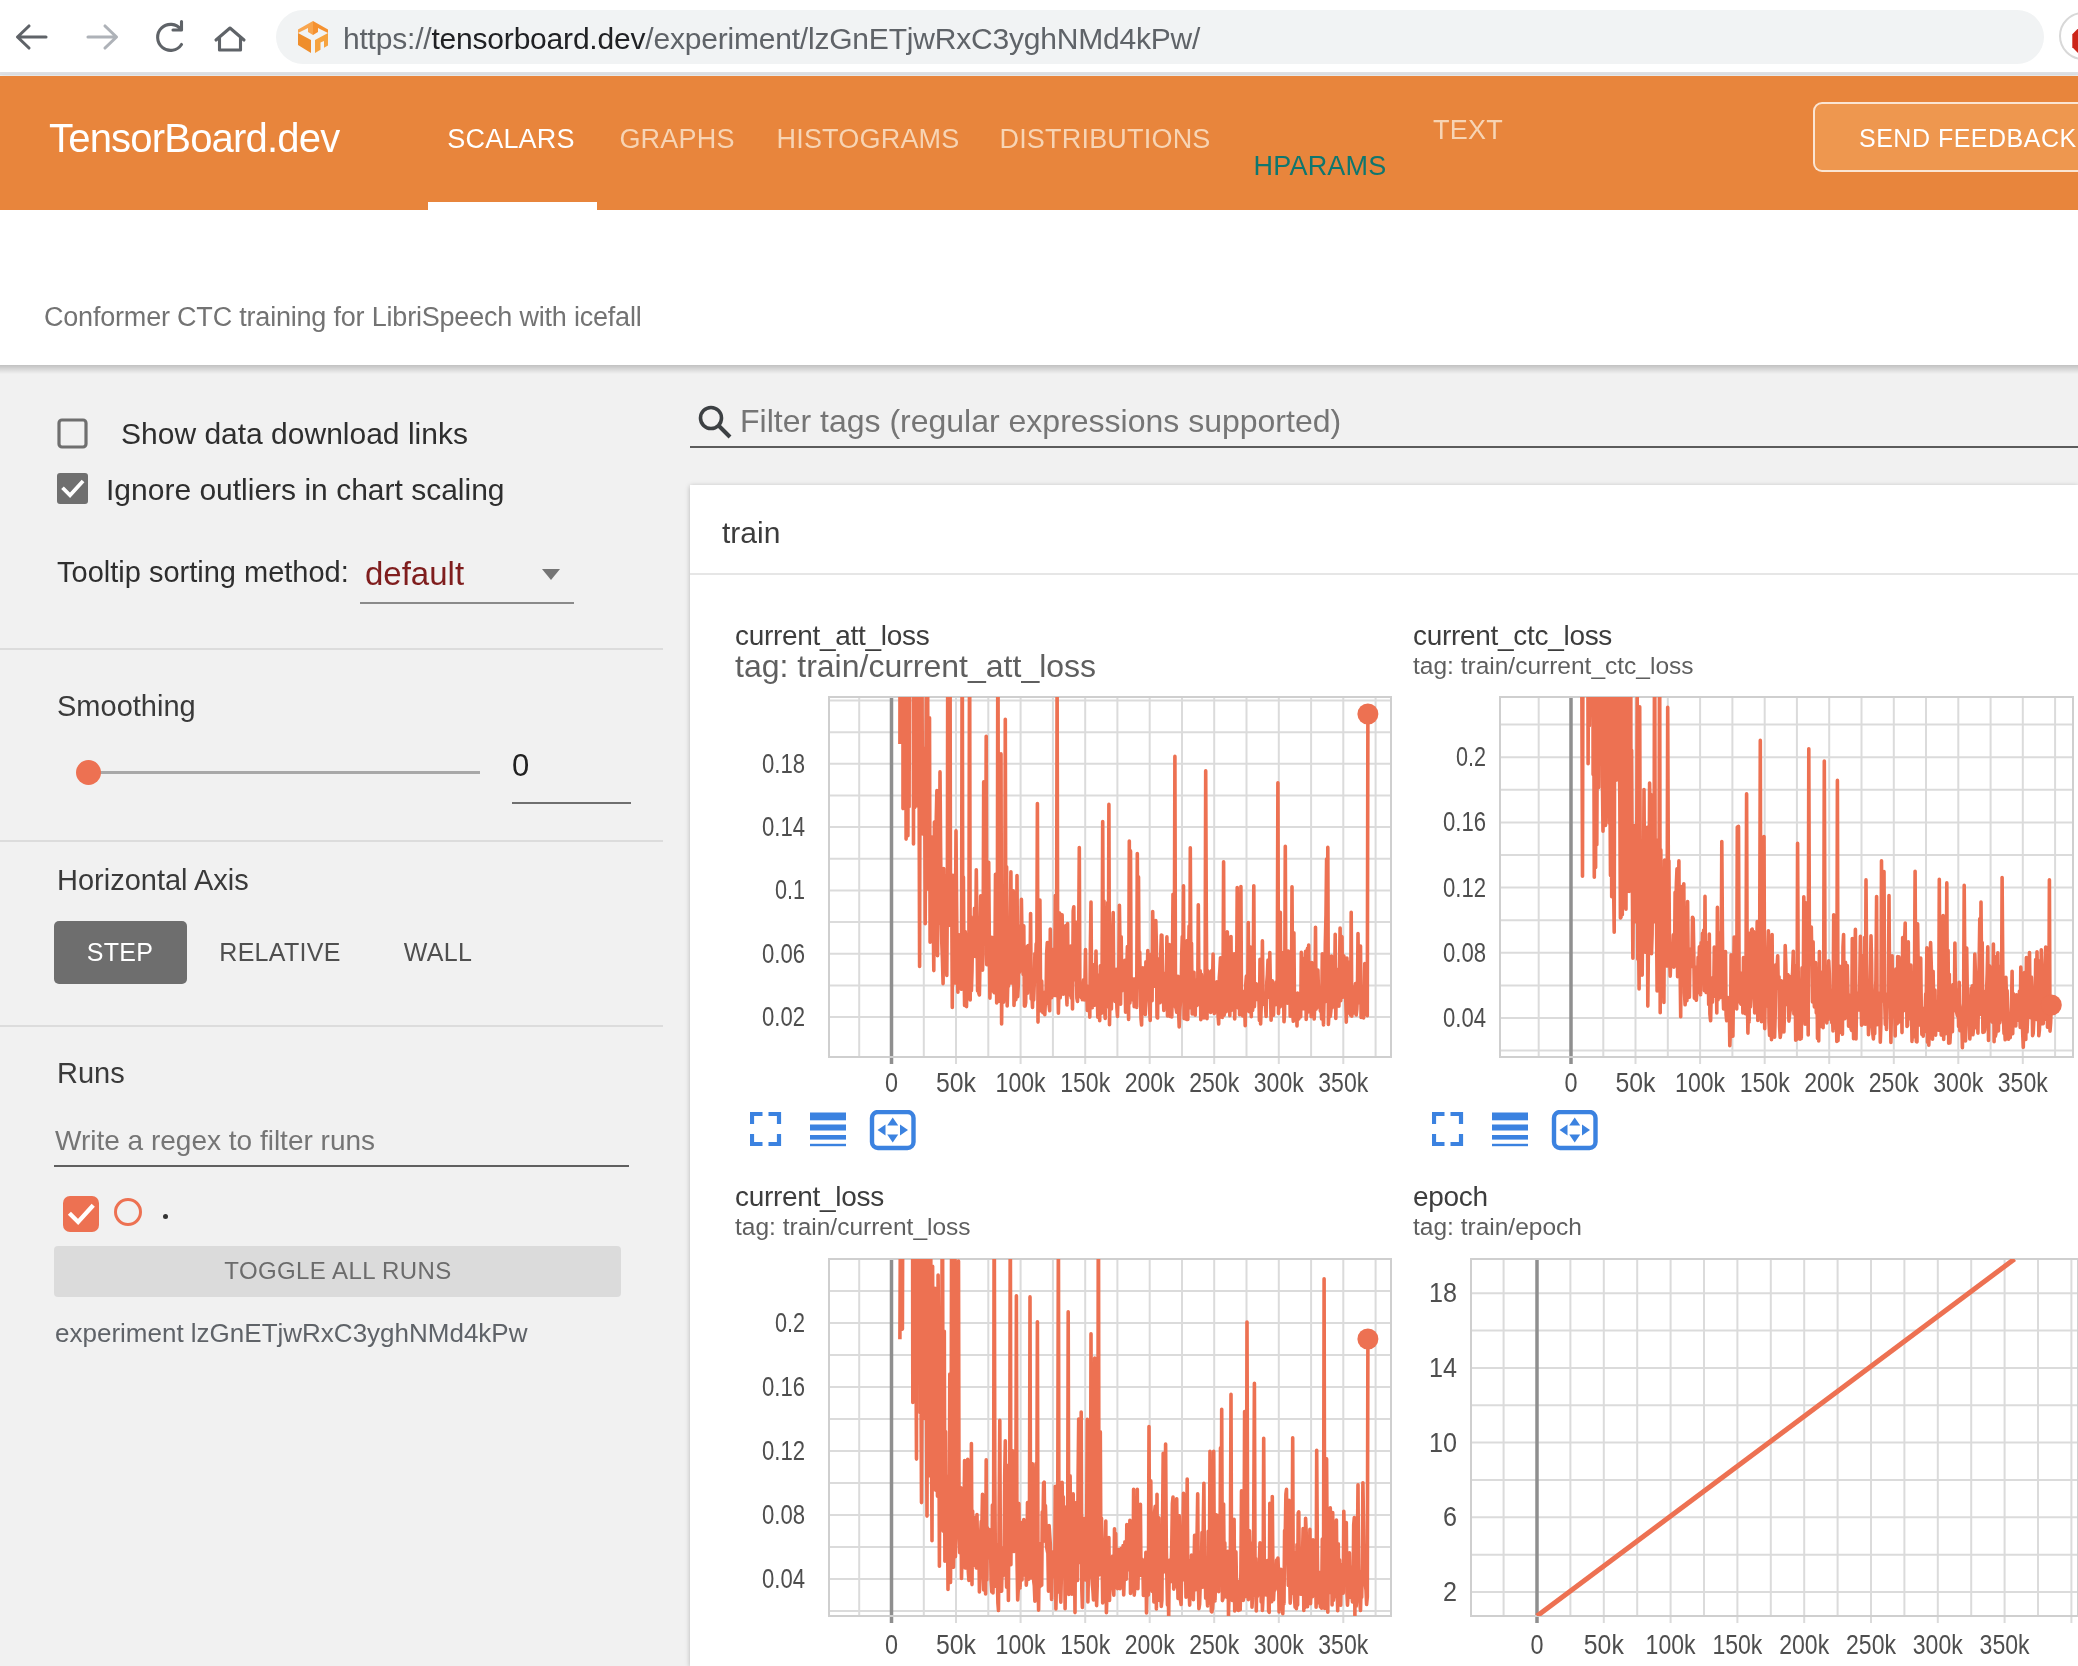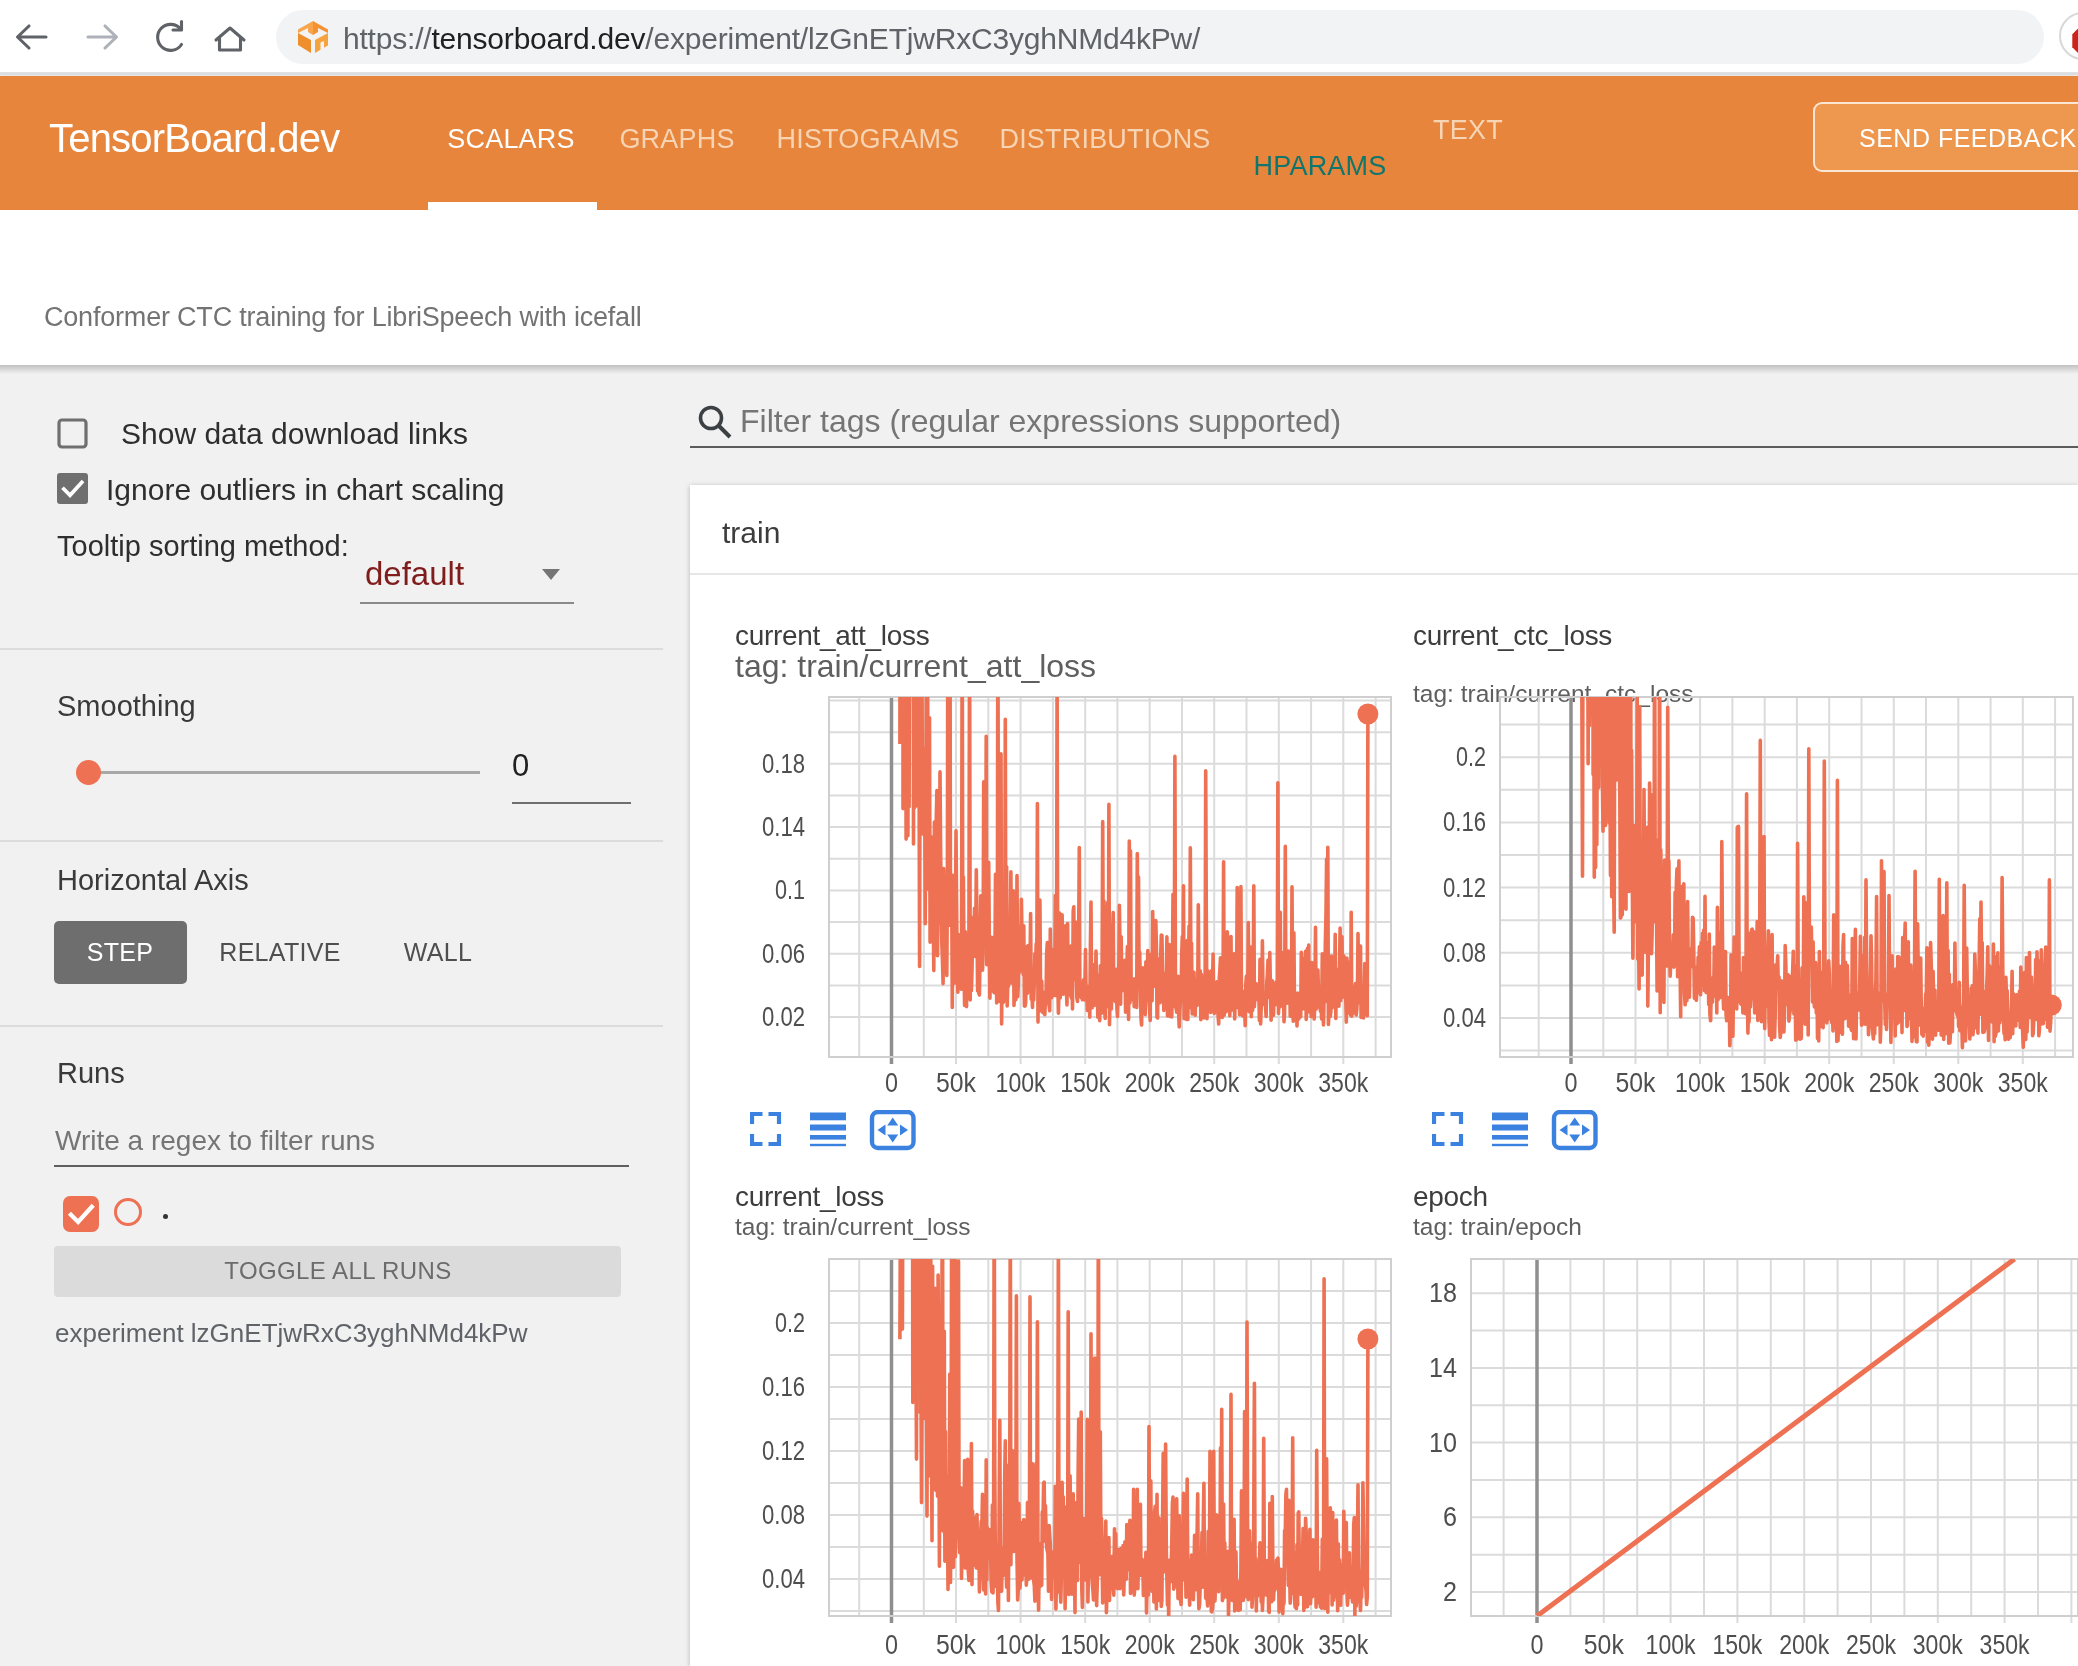--- a/index.html
+++ b/index.html
@@ -44,21 +44,21 @@
 <div style="position:absolute;left:0;top:365px;width:2078px;height:9px;background:linear-gradient(rgba(0,0,0,0.20),rgba(0,0,0,0));"></div>
 <svg style="position:absolute;left:57px;top:418px" width="31" height="31" viewBox="0 0 31 31">
     <rect x="2" y="2" width="27" height="27" rx="3" fill="none" stroke="#6F6F6F" stroke-width="3.2"></rect>
   </svg>
 <div style="position:absolute;left:106px;top:414.5px;height:37px;line-height:37px;font-size:30px;color:#2E2E2E;font-weight:400;white-space:nowrap;margin-left:15px;">Show data download links</div>
 <svg style="position:absolute;left:57px;top:473px" width="31" height="31" viewBox="0 0 31 31">
     <rect x="0" y="0" width="31" height="31" rx="3" fill="#6F6F6F"></rect>
     <path d="M6.82 16.12 L13.02 22.32 L24.8 9.299999999999999" fill="none" stroke="#fff" stroke-width="3.7199999999999998" stroke-linecap="square"></path>
   </svg>
 <div style="position:absolute;left:106px;top:470.5px;height:37px;line-height:37px;font-size:30px;color:#2E2E2E;font-weight:400;white-space:nowrap;">Ignore outliers in chart scaling</div>
-<div style="position:absolute;left:57px;top:528px;height:36px;line-height:36px;font-size:29px;color:#2E2E2E;font-weight:400;white-space:nowrap;">Tooltip sorting method:</div>
+<div style="position:absolute;left:57px;top:554px;height:36px;line-height:36px;font-size:29px;color:#2E2E2E;font-weight:400;white-space:nowrap;">Tooltip sorting method:</div>
 <div style="position:absolute;left:365px;top:552.5px;height:41px;line-height:41px;font-size:33px;color:#7f1d1d;font-weight:400;white-space:nowrap;">default</div>
 <div style="position:absolute;left:542px;top:569px;width:0;height:0;border-left:9px solid transparent;border-right:9px solid transparent;border-top:11px solid #757575;"></div>
 <div style="position:absolute;left:360px;top:602px;width:214px;height:2px;background:#8A8A8A;"></div>
 <div style="position:absolute;left:0;top:648px;width:663px;height:2px;background:#DCDCDC;"></div>
 <div style="position:absolute;left:57px;top:688.0px;height:36px;line-height:36px;font-size:29px;color:#3A3A3A;font-weight:400;white-space:nowrap;">Smoothing</div>
 <div style="position:absolute;left:80px;top:771px;width:400px;height:3px;background:#A8A8A8;"></div>
 <div style="position:absolute;left:76px;top:760px;width:25px;height:25px;border-radius:50%;background:#ED7152;"></div>
 <div style="position:absolute;left:512px;top:747.0px;height:38px;line-height:38px;font-size:31px;color:#212121;font-weight:400;white-space:nowrap;">0</div>
 <div style="position:absolute;left:512px;top:802px;width:119px;height:2px;background:#6F6F6F;"></div>
 <div style="position:absolute;left:0;top:840px;width:663px;height:2px;background:#DCDCDC;"></div>
@@ -85,21 +85,21 @@
 <line x1="22" y1="22" x2="33" y2="33" stroke="#3c4043" stroke-width="4"></line>
 </svg>
 <div style="position:absolute;left:740px;top:401.0px;height:40px;line-height:40px;font-size:32px;color:#757575;font-weight:400;white-space:nowrap;">Filter tags (regular expressions supported)</div>
 <div style="position:absolute;left:690px;top:446px;width:1388px;height:2px;background:#5C5C5C;"></div>
 <div style="position:absolute;left:690px;top:485px;width:1388px;height:1181px;background:#fff;box-shadow:0 1px 5px rgba(0,0,0,0.25);"></div>
 <div style="position:absolute;left:722px;top:513.5px;height:37px;line-height:37px;font-size:30px;color:#3C3C3C;font-weight:400;white-space:nowrap;">train</div>
 <div style="position:absolute;left:690px;top:573px;width:1388px;height:2px;background:#E6E6E6;"></div>
 <div style="position:absolute;left:735px;top:617.5px;height:35px;line-height:35px;font-size:28px;color:#3D3D3D;font-weight:400;white-space:nowrap;letter-spacing:-0.3px;">current_att_loss</div>
 <div style="position:absolute;left:735px;top:651.0px;height:30px;line-height:30px;font-size:32px;color:#5F5F5F;font-weight:400;white-space:nowrap;">tag: train/current_att_loss</div>
 <div style="position:absolute;left:1413px;top:617.5px;height:35px;line-height:35px;font-size:28px;color:#3D3D3D;font-weight:400;white-space:nowrap;letter-spacing:-0.3px;">current_ctc_loss</div>
-<div style="position:absolute;left:1413px;top:651.0px;height:30px;line-height:30px;font-size:24.5px;color:#5F5F5F;font-weight:400;white-space:nowrap;margin-top:28px;">tag: train/current_ctc_loss</div>
+<div style="position:absolute;left:1413px;top:651.0px;height:30px;line-height:30px;font-size:24.5px;color:#5F5F5F;font-weight:400;white-space:nowrap;">tag: train/current_ctc_loss</div>
 <div style="position:absolute;left:735px;top:1178.5px;height:35px;line-height:35px;font-size:28px;color:#3D3D3D;font-weight:400;white-space:nowrap;letter-spacing:-0.3px;">current_loss</div>
 <div style="position:absolute;left:735px;top:1212.0px;height:30px;line-height:30px;font-size:24.5px;color:#5F5F5F;font-weight:400;white-space:nowrap;">tag: train/current_loss</div>
 <div style="position:absolute;left:1413px;top:1178.5px;height:35px;line-height:35px;font-size:28px;color:#3D3D3D;font-weight:400;white-space:nowrap;letter-spacing:-0.3px;">epoch</div>
 <div style="position:absolute;left:1413px;top:1212.0px;height:30px;line-height:30px;font-size:24.5px;color:#5F5F5F;font-weight:400;white-space:nowrap;">tag: train/epoch</div>
 <svg style="position:absolute;left:750px;top:1110px" width="170" height="44" viewBox="0 0 170 44">
     <g fill="none" stroke="#3B82E0" stroke-width="4.2">
       <path d="M2 14 V4 H12.5 M18.5 4 H29 V14 M29 24 V34 H18.5 M12.5 34 H2 V24"></path>
     </g>
     <g fill="#3B82E0">
       <rect x="60" y="2.5" width="36" height="7.8"></rect>

